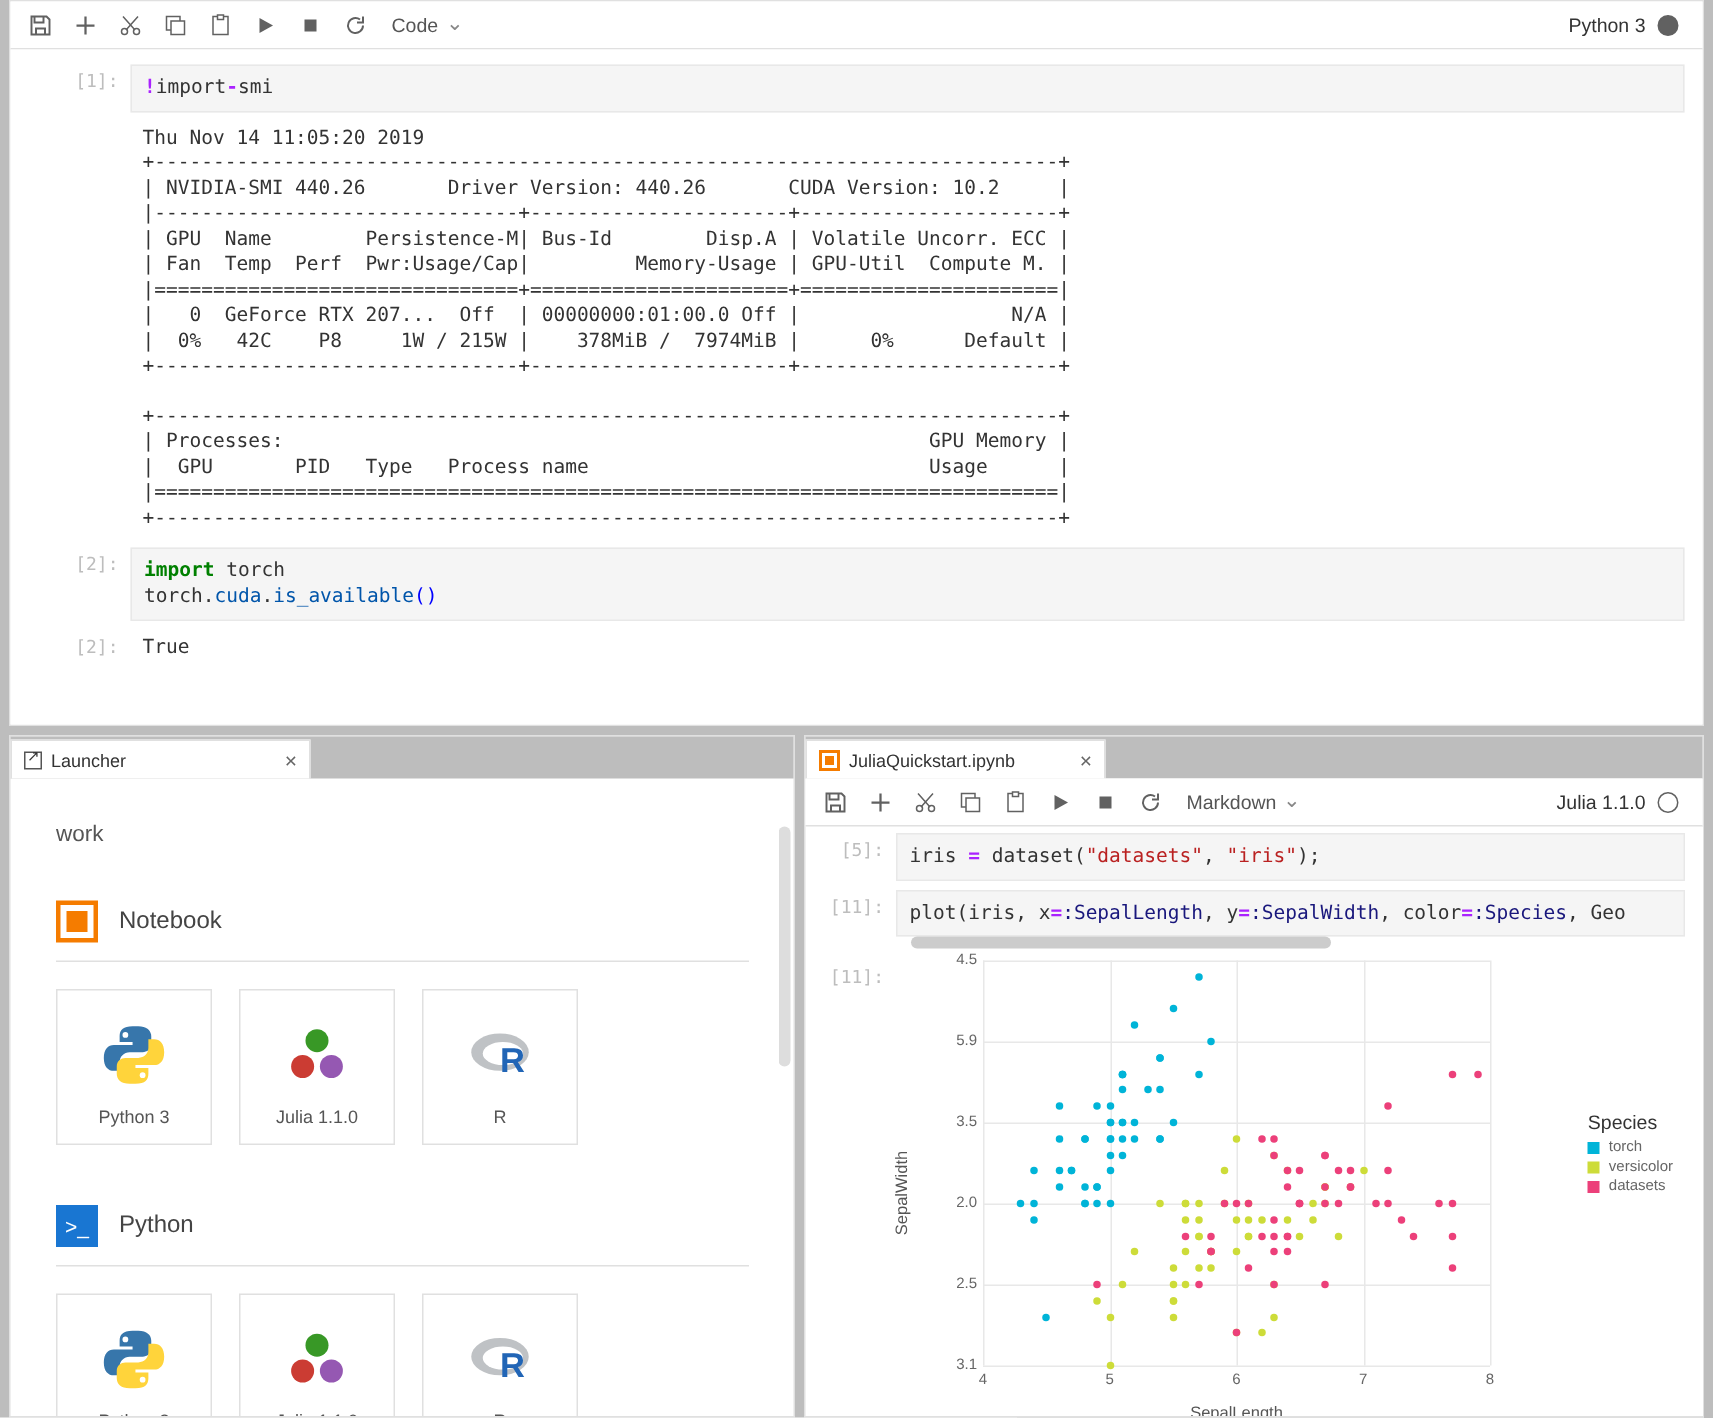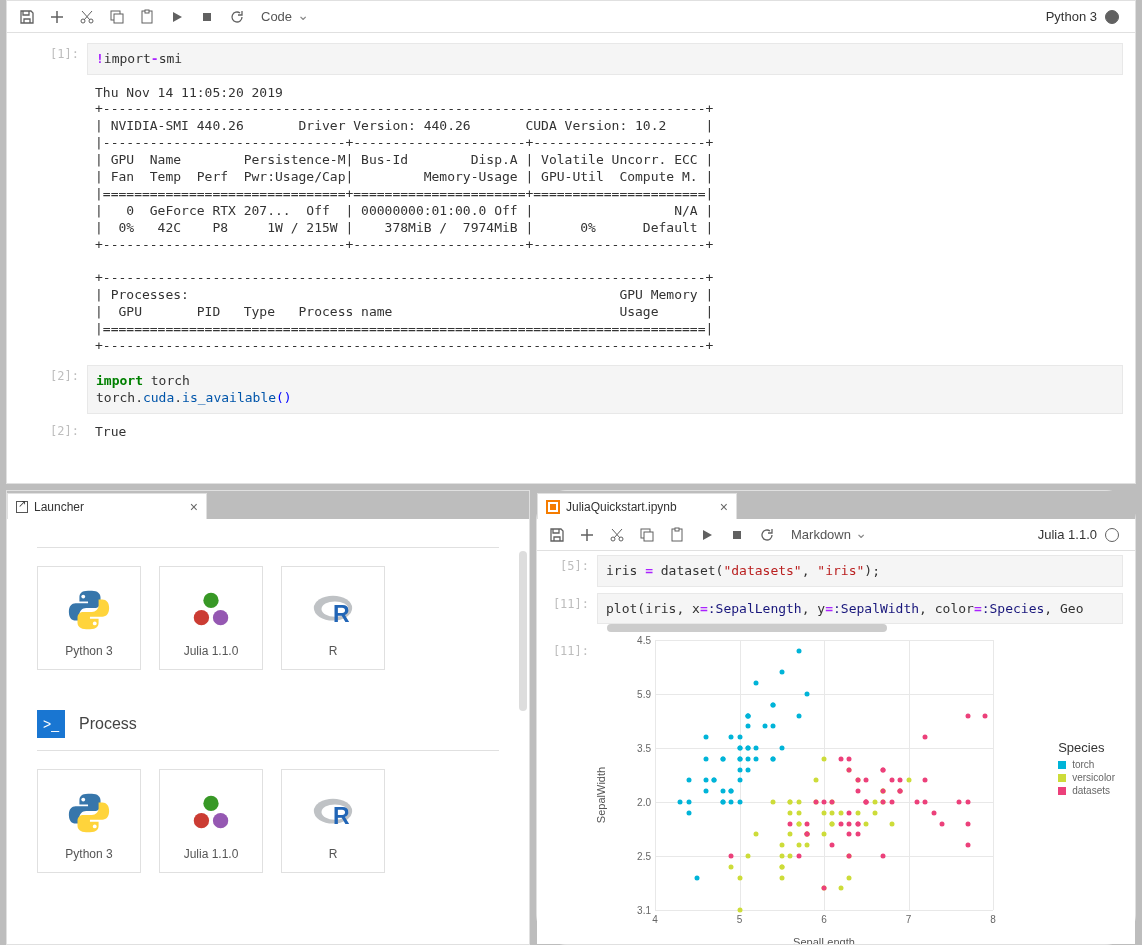--- a/index.html
+++ b/index.html
@@ -173,21 +173,26 @@
 
 <div class="pane" style="left:6px; top:490px; width:524px; bottom:0;">
   <div class="tabbar">
     <div class="tab" style="min-width:200px;">
       <span class="launcher-icon"></span>
       <span>Launcher</span>
       <span class="close">×</span>
     </div>
   </div>
   <div class="launcher-body">
+    <h2>work</h2>
     <div id="launcher-sections">
+        <div class="section-head">
+          <div class="sec-icon nb"></div>
+          <h3>Notebook</h3>
+        </div>
         <div class="section-rule"></div>
         <div class="cards">
           <div class="card">
             <div class="logo">
               <svg width="46" height="46" viewBox="0 0 48 48">
                 <path fill="#3776ab" d="M23 4c-7 0-9 3-9 7v4h9v2H10c-4 0-7 3-7 9s3 9 7 9h4v-6c0-4 3-7 7-7h9c3 0 6-2 6-6V11c0-4-3-7-9-7h-4z"></path>
                 <circle cx="18" cy="10" r="2" fill="#fff"></circle>
                 <path fill="#ffd43b" d="M25 44c7 0 9-3 9-7v-4h-9v-2h13c4 0 7-3 7-9s-3-9-7-9h-4v6c0 4-3 7-7 7h-9c-3 0-6 2-6 6v5c0 4 3 7 9 7h4z"></path>
                 <circle cx="30" cy="38" r="2" fill="#fff"></circle>
               </svg>
@@ -210,21 +215,21 @@
                 <ellipse cx="24" cy="22" rx="20" ry="13" fill="#bfc2c5"></ellipse>
                 <ellipse cx="26" cy="23" rx="14" ry="8" fill="#fff"></ellipse>
                 <text x="24" y="36" font-size="24" font-weight="bold" fill="#2165b6" font-family="Arial">R</text>
               </svg>
             </div>
             <div class="card-label">R</div>
           </div>
         </div>
         <div class="section-head">
           <div class="sec-icon cn">&gt;_</div>
-          <h3>Process</h3>
+          <h3>Python</h3>
         </div>
         <div class="section-rule"></div>
         <div class="cards">
           <div class="card">
             <div class="logo">
               <svg width="46" height="46" viewBox="0 0 48 48">
                 <path fill="#3776ab" d="M23 4c-7 0-9 3-9 7v4h9v2H10c-4 0-7 3-7 9s3 9 7 9h4v-6c0-4 3-7 7-7h9c3 0 6-2 6-6V11c0-4-3-7-9-7h-4z"></path>
                 <circle cx="18" cy="10" r="2" fill="#fff"></circle>
                 <path fill="#ffd43b" d="M25 44c7 0 9-3 9-7v-4h-9v-2h13c4 0 7-3 7-9s-3-9-7-9h-4v6c0 4-3 7-7 7h-9c-3 0-6 2-6 6v5c0 4 3 7 9 7h4z"></path>
                 <circle cx="30" cy="38" r="2" fill="#fff"></circle>
@@ -251,21 +256,21 @@
               </svg>
             </div>
             <div class="card-label">R</div>
           </div>
         </div>
       </div>
   </div>
   <div class="pane-scroll" style="height:160px; top:60px;"></div>
 </div>
 
-<div class="pane" style="left:536px; top:490px; right:6px; bottom:0;border-radius:31px;">
+<div class="pane" style="left:536px; top:490px; right:6px; bottom:0;">
   <div class="tabbar">
     <div class="tab" style="min-width:200px;">
       <span class="nb-icon"></span>
       <span>JuliaQuickstart.ipynb</span>
       <span class="close">×</span>
     </div>
   </div>
   <div class="toolbar">
     <div class="tb-btn">
         <svg width="16" height="16" viewBox="0 0 16 16">

